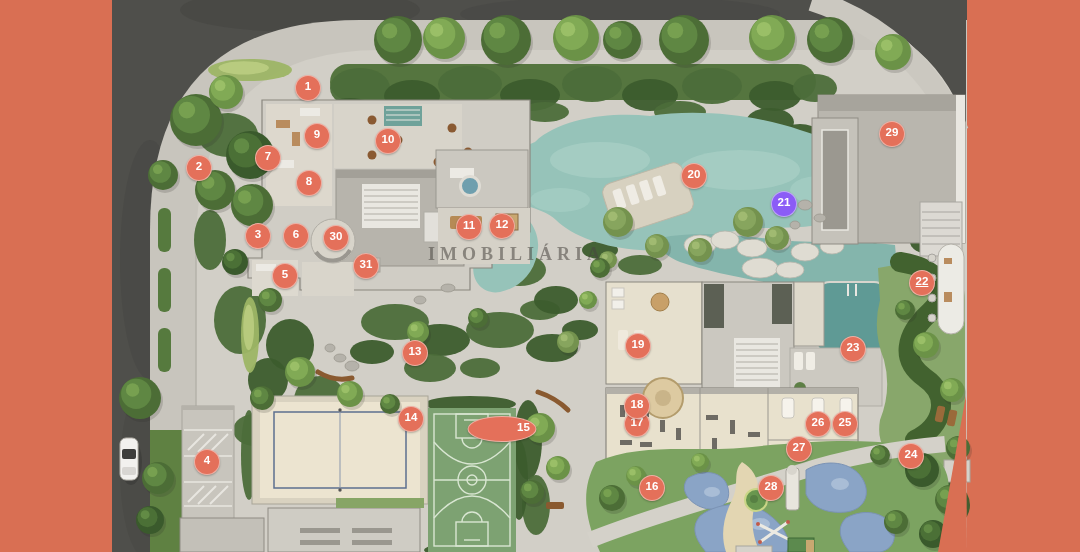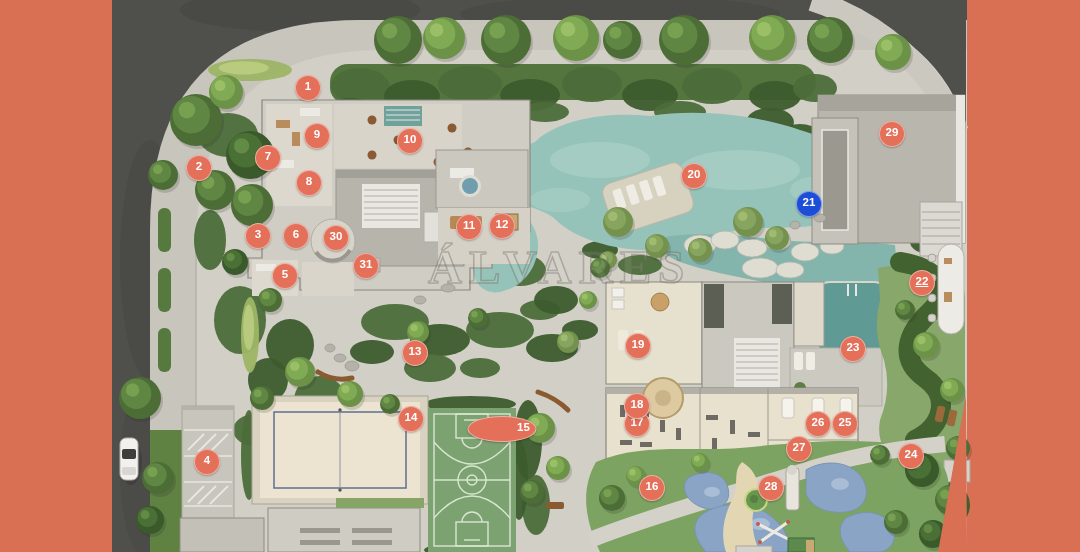--- a/index.html
+++ b/index.html
@@ -694,45 +694,45 @@
     <ellipse cx="2" cy="3" rx="11" ry="23" fill="#2e2e2c" opacity="0.35"></ellipse>
     <rect x="-9" y="-21" width="18" height="42" rx="6" fill="#f2f1ee" stroke="#b5b2aa"></rect>
     <rect x="-7" y="-10" width="14" height="10" rx="2" fill="#3e3e3c"></rect>
     <rect x="-7" y="8" width="14" height="8" rx="2" fill="#d8d6d2"></rect>
   </g>
 
   <polygon points="966,395 938,552 967,552" fill="#d96f53"></polygon>
 </svg>
 
 <div id="watermark">
-  <div id="wm2">ÁLVARES</div>
+  <div id="wm1">IMOBILIÁRIA</div>
 </div>
 
 <div id="markers">
       <div class="marker" style="left: 308px; top: 88px; background: rgb(228, 112, 90); color: rgb(255, 255, 255);">1</div>
       <div class="marker" style="left: 199px; top: 168px; background: rgb(228, 112, 90); color: rgb(255, 255, 255);">2</div>
       <div class="marker" style="left: 258px; top: 236px; background: rgb(228, 112, 90); color: rgb(255, 255, 255);">3</div>
       <div class="marker" style="left: 207px; top: 462px; background: rgb(228, 112, 90); color: rgb(255, 255, 255);">4</div>
       <div class="marker" style="left: 285px; top: 276px; background: rgb(228, 112, 90); color: rgb(255, 255, 255);">5</div>
       <div class="marker" style="left: 296px; top: 236px; background: rgb(228, 112, 90); color: rgb(255, 255, 255);">6</div>
       <div class="marker" style="left: 268px; top: 158px; background: rgb(228, 112, 90); color: rgb(255, 255, 255);">7</div>
       <div class="marker" style="left: 309px; top: 183px; background: rgb(228, 112, 90); color: rgb(255, 255, 255);">8</div>
       <div class="marker" style="left: 317px; top: 136px; background: rgb(228, 112, 90); color: rgb(255, 255, 255);">9</div>
-      <div class="marker" style="left: 410px; top: 141px; background: rgb(228, 112, 90); color: rgb(255, 255, 255);">10</div>
+      <div class="marker" style="left: 388px; top: 141px; background: rgb(228, 112, 90); color: rgb(255, 255, 255);">10</div>
       <div class="marker" style="left: 469px; top: 227px; background: rgb(228, 112, 90); color: rgb(255, 255, 255);">11</div>
       <div class="marker" style="left: 502px; top: 226px; background: rgb(228, 112, 90); color: rgb(255, 255, 255);">12</div>
       <div class="marker" style="left: 415px; top: 353px; background: rgb(228, 112, 90); color: rgb(255, 255, 255);">13</div>
       <div class="marker" style="left: 411px; top: 419px; background: rgb(228, 112, 90); color: rgb(255, 255, 255);">14</div>
       <div class="marker" style="left: 502px; top: 429px; background: rgb(228, 112, 90); color: rgb(255, 255, 255); padding-left: 43px;">15</div>
       <div class="marker" style="left: 652px; top: 488px; background: rgb(228, 112, 90); color: rgb(255, 255, 255);">16</div>
       <div class="marker" style="left: 637px; top: 424px; background: rgb(228, 112, 90); color: rgb(255, 255, 255);">17</div>
       <div class="marker" style="left: 637px; top: 406px; background: rgb(228, 112, 90); color: rgb(255, 255, 255);">18</div>
       <div class="marker" style="left: 638px; top: 346px; background: rgb(228, 112, 90); color: rgb(255, 255, 255);">19</div>
       <div class="marker" style="left: 694px; top: 176px; background: rgb(228, 112, 90); color: rgb(255, 255, 255);">20</div>
-      <div class="marker" style="left: 809px; top: 204px; background: #1d4ed8; color: rgb(255, 255, 255);">21</div>
+      <div class="marker" style="left: 784px; top: 204px; background: #8b5cf6; color: rgb(255, 255, 255);">21</div>
       <div class="marker" style="left: 922px; top: 283px; background: rgb(228, 112, 90); color: rgb(255, 255, 255); text-decoration: underline;">22</div>
       <div class="marker" style="left: 853px; top: 349px; background: rgb(228, 112, 90); color: rgb(255, 255, 255);">23</div>
       <div class="marker" style="left: 911px; top: 456px; background: rgb(228, 112, 90); color: rgb(255, 255, 255);">24</div>
       <div class="marker" style="left: 845px; top: 424px; background: rgb(228, 112, 90); color: rgb(255, 255, 255);">25</div>
       <div class="marker" style="left: 818px; top: 424px; background: rgb(228, 112, 90); color: rgb(255, 255, 255);">26</div>
       <div class="marker" style="left: 799px; top: 449px; background: rgb(228, 112, 90); color: rgb(255, 255, 255);">27</div>
       <div class="marker" style="left: 771px; top: 488px; background: rgb(228, 112, 90); color: rgb(255, 255, 255);">28</div>
       <div class="marker" style="left: 892px; top: 134px; background: rgb(228, 112, 90); color: rgb(255, 255, 255);">29</div>
       <div class="marker" style="left: 336px; top: 238px; background: rgb(228, 112, 90); color: rgb(255, 255, 255);">30</div>
       <div class="marker" style="left: 366px; top: 266px; background: rgb(228, 112, 90); color: rgb(255, 255, 255);">31</div>

